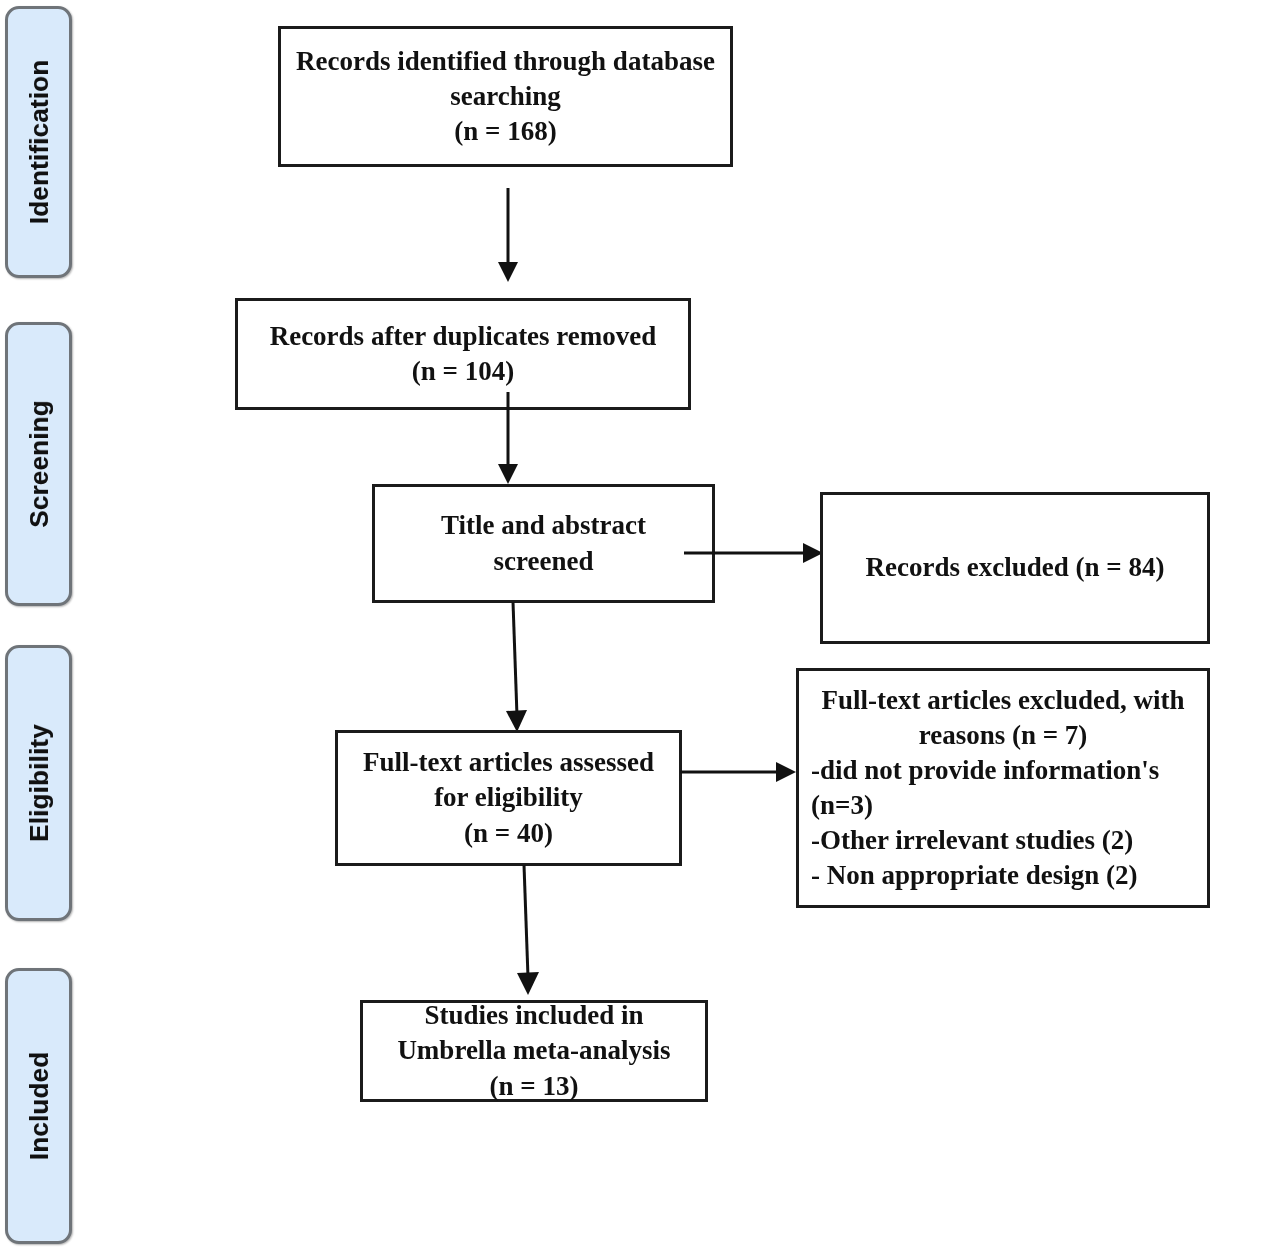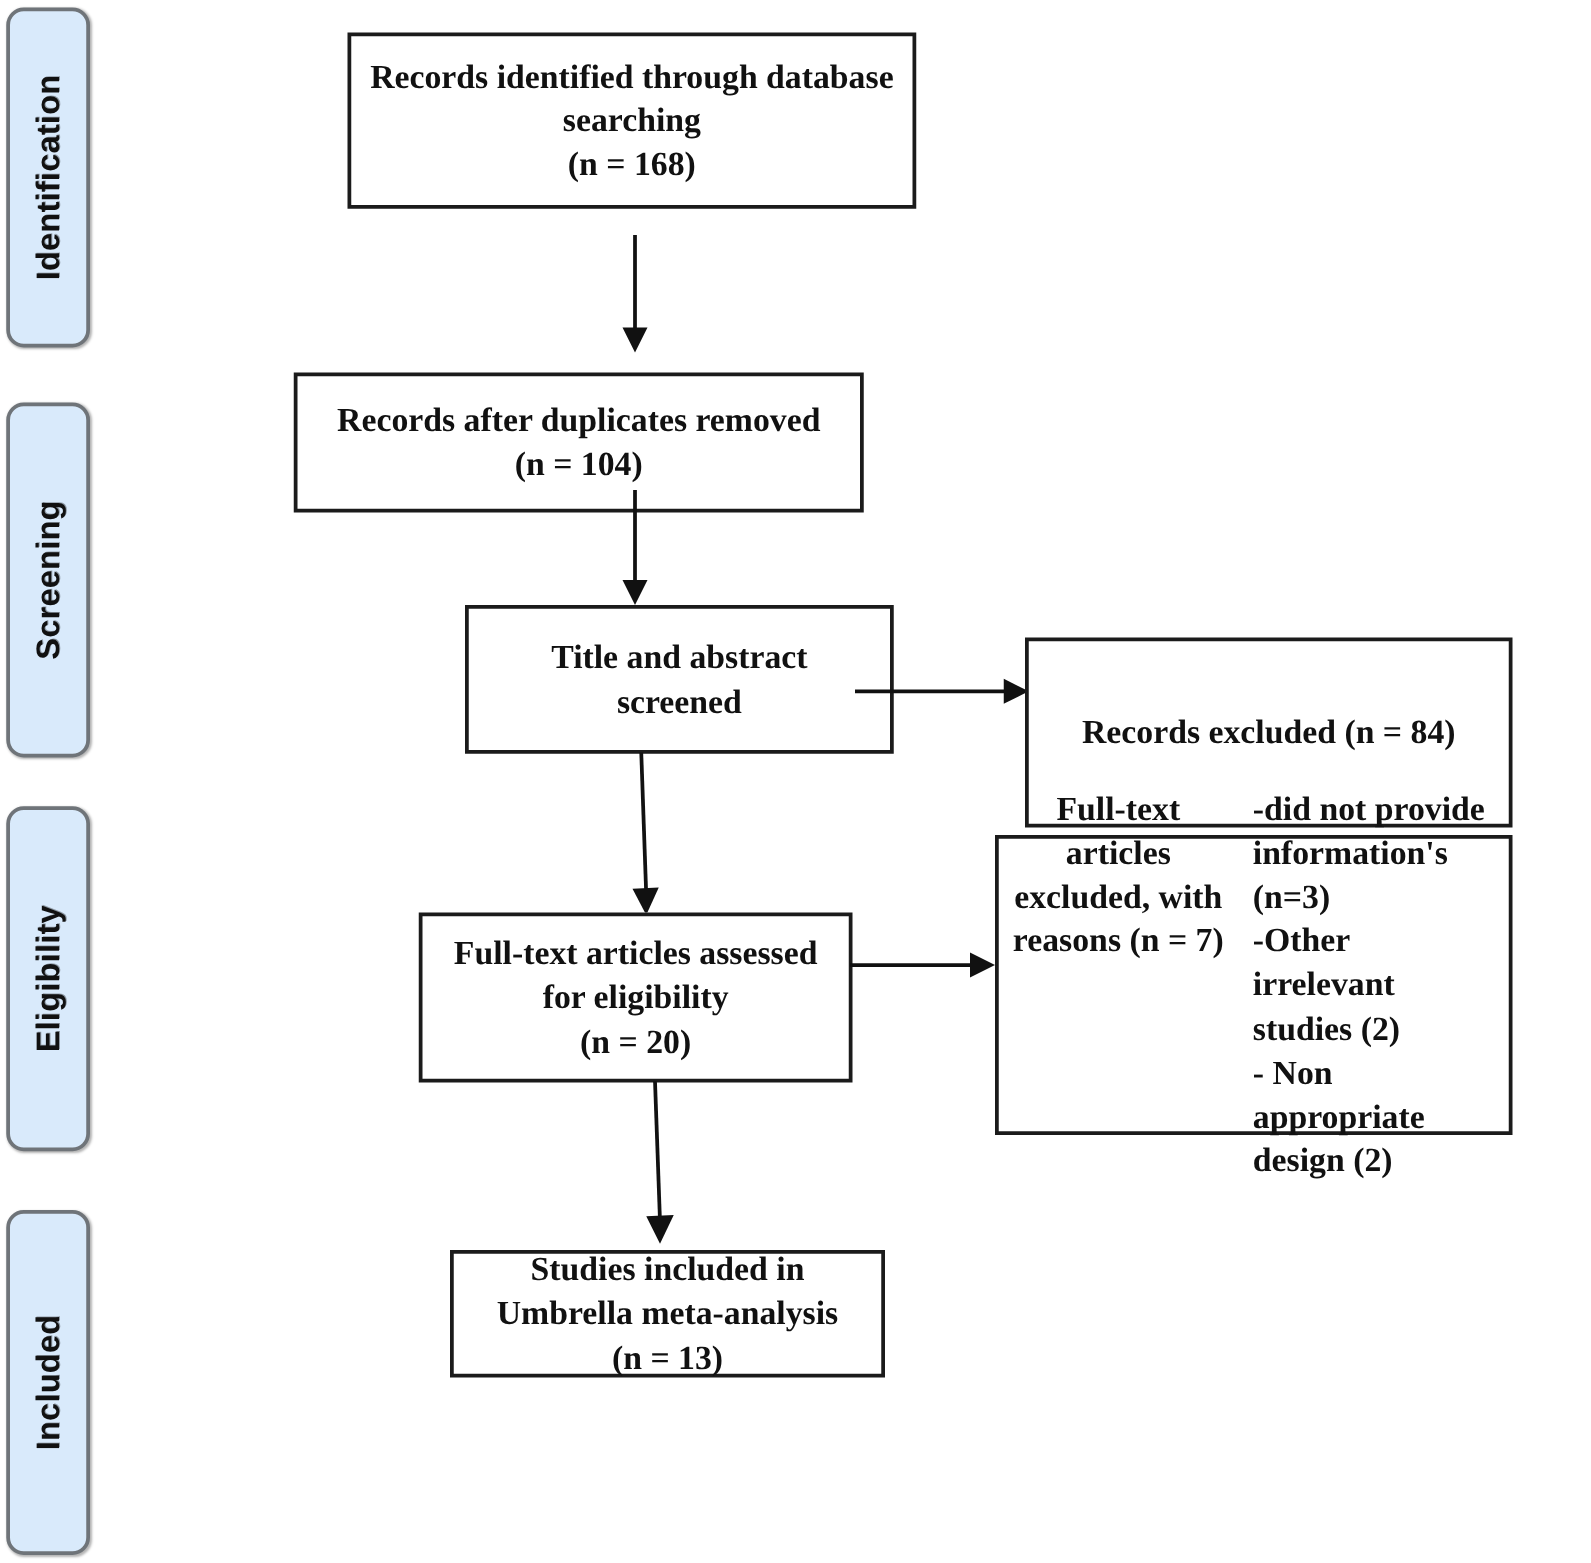--- a/index.html
+++ b/index.html
@@ -64,21 +64,21 @@
     font-weight: bold;
   }
   .box-text.left-align {
     text-align: left;
     align-self: stretch;
     padding: 0 8px 0 12px;
   }
   .box-inner {
     width: 100%;
     display: flex;
-    flex-direction: row;
+    flex-direction: column;
     justify-content: center;
   }
 
   
   .connector {
     position: absolute;
     overflow: visible;
     pointer-events: none;
   }
   .conn-line {
@@ -135,33 +135,33 @@
   <div class="flow-box" style="left:344px; top:484px; width:343px; height:119px;margin-left:28px;">
     <div class="box-text">Title and abstract
 screened</div>
   </div>
 
   <svg class="connector" style="left:684px; top:536px; width:145px; height:34px;" viewBox="0 0 145 34">
     <line class="conn-line" x1="0" y1="17" x2="124" y2="17"></line>
     <polygon class="conn-head" points="139,17 119,7 119,27"></polygon>
   </svg>
 
-  <div class="flow-box" style="left:820px; top:510px; width:390px; height:152px;">
+  <div class="flow-box" style="left:820px; top:492px; width:390px; height:152px;">
     <div class="box-text">Records excluded (n = 84)</div>
   </div>
 
   <svg class="connector" style="left:495px; top:602px; width:50px; height:132px;" viewBox="0 0 50 132">
     <line class="conn-line" x1="18" y1="0" x2="22" y2="114"></line>
     <polygon class="conn-head" points="22,130 11,109 32,108"></polygon>
   </svg>
 
   <div class="flow-box" style="left:335px; top:730px; width:347px; height:136px;">
     <div class="box-text">Full-text articles assessed
 for eligibility
-(n = 20)</div>
+(n = 40)</div>
   </div>
 
   <svg class="connector" style="left:680px; top:755px; width:130px; height:34px;" viewBox="0 0 130 34">
     <line class="conn-line" x1="0" y1="17" x2="101" y2="17"></line>
     <polygon class="conn-head" points="116,17 96,7 96,27"></polygon>
   </svg>
 
   <div class="flow-box" style="left:796px; top:668px; width:414px; height:240px;">
     <div class="box-inner">
       <div class="box-text">Full-text articles excluded, with

